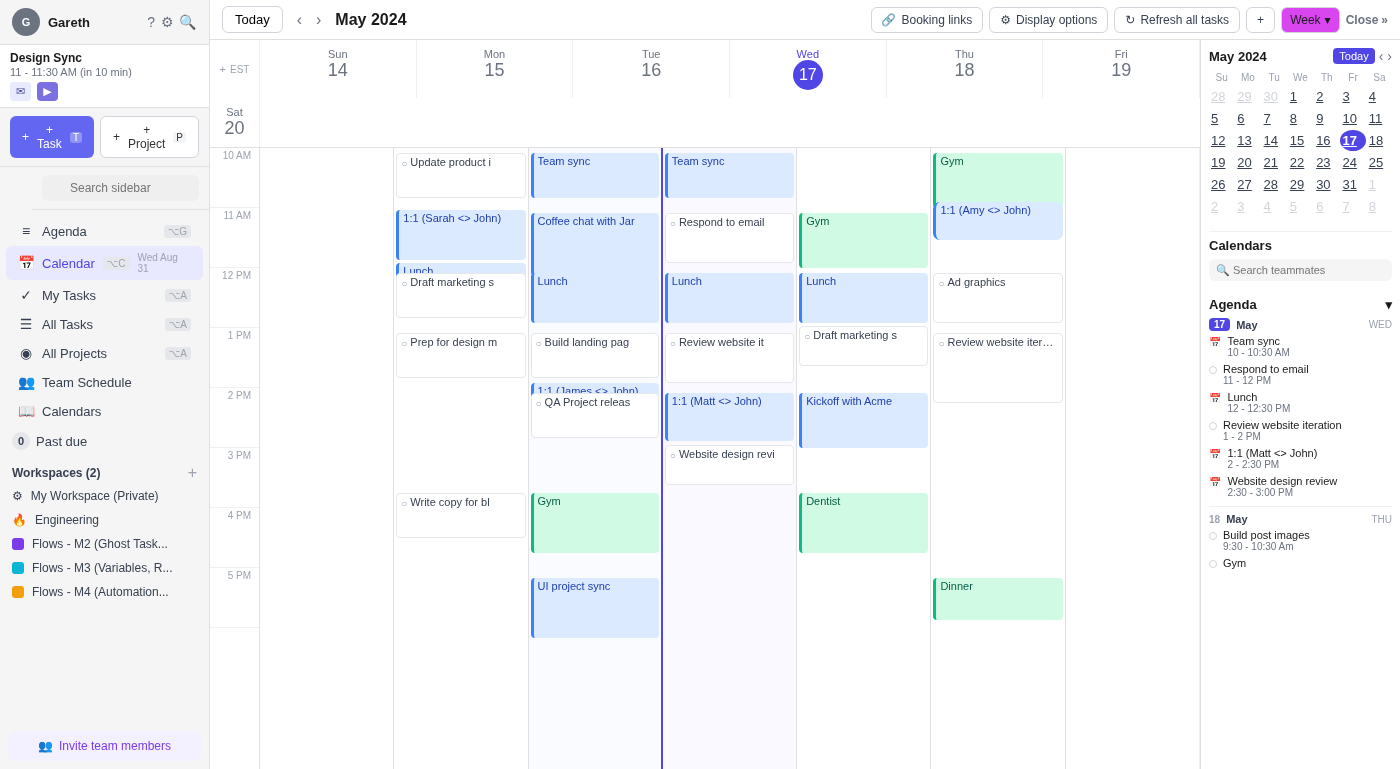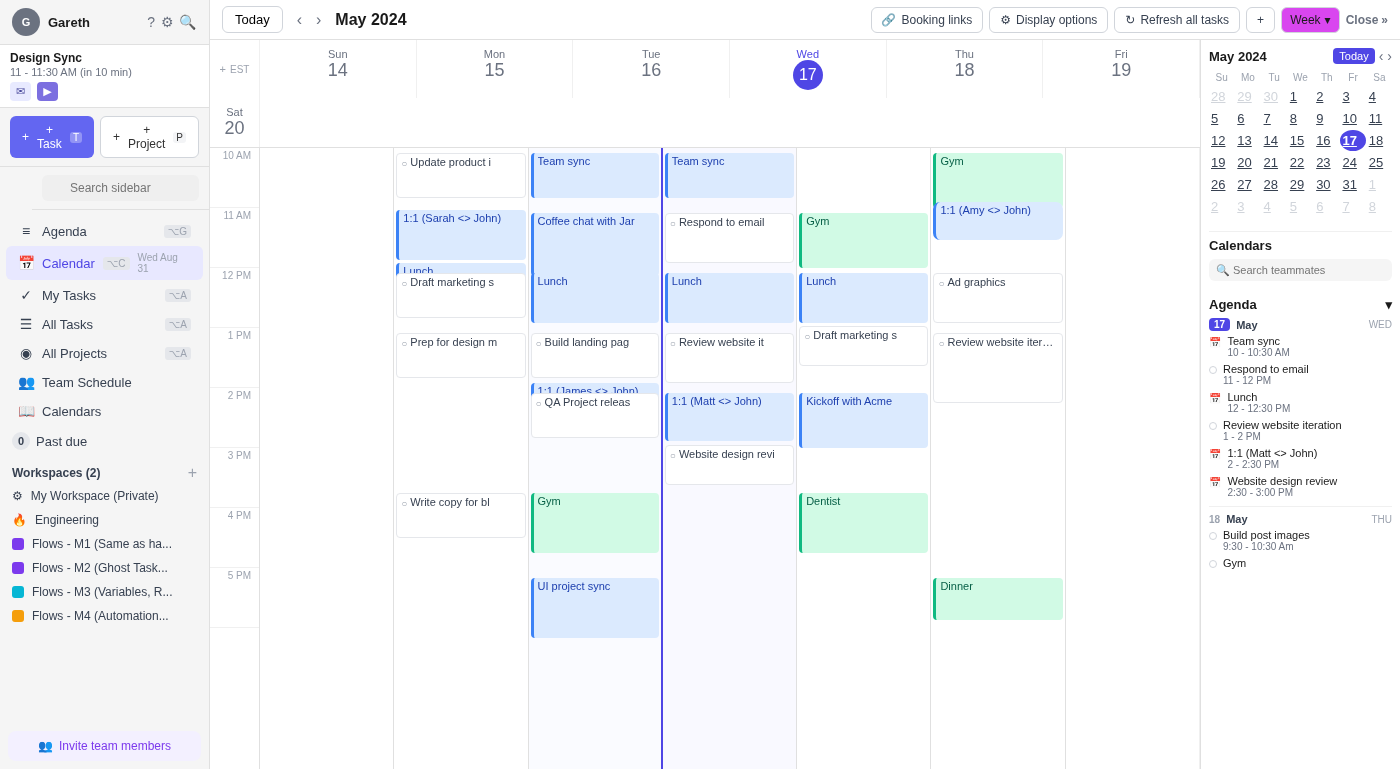--- a/index.html
+++ b/index.html
@@ -208,24 +208,20 @@
       <span class="workspace-title">Workspaces (2)</span>
       <span class="workspace-add">+</span>
     </div>
     <div class="workspace-item">
       <span style="font-size:12px;">⚙</span>
       <span>My Workspace (Private)</span>
     </div>
     <div class="workspace-item">
       <span style="font-size:12px;">🔥</span>
       <span>Engineering</span>
-    </div>
-    <div class="workspace-item">
-      <div class="workspace-dot" style="background:#7c3aed;"></div>
-      <span>Flows - M1 (Same as ha...</span>
     </div>
     <div class="workspace-item">
       <div class="workspace-dot" style="background:#7c3aed;"></div>
       <span>Flows - M2 (Ghost Task...</span>
     </div>
     <div class="workspace-item">
       <div class="workspace-dot" style="background:#06b6d4;"></div>
       <span>Flows - M3 (Variables, R...</span>
     </div>
     <div class="workspace-item">

